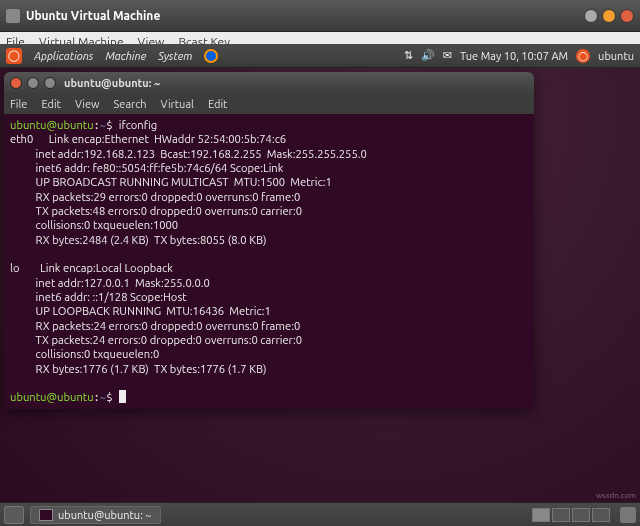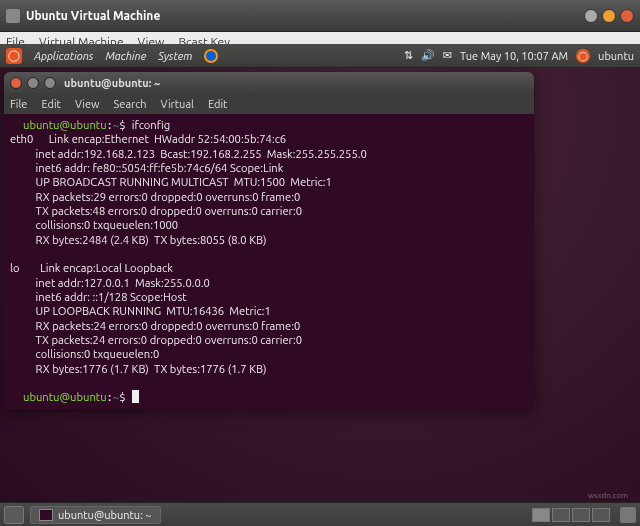--- a/index.html
+++ b/index.html
@@ -35,35 +35,35 @@
     .term-window { position: absolute; top: 28px; left: 4px; width: 530px; background: #300a24; border-radius: 6px 6px 0 0; box-shadow: 0 3px 14px rgba(0,0,0,0.5); }
     .term-titlebar { height: 22px; background: linear-gradient(#555, #3c3c3c); border-radius: 6px 6px 0 0; display: flex; align-items: center; padding: 0 6px; color: #ddd; font-size: 11px; }
     .term-win-btns { display: flex; gap: 5px; margin-right: 8px; }
     .term-btn { width: 12px; height: 12px; border-radius: 50%; border: 1px solid #222; }
     .tb-close { background: #e06040; }
     .tb-min { background: #888; }
     .tb-max { background: #888; }
     .term-title { font-weight: bold; }
     .term-menubar { height: 20px; background: #3c3c3a; display: flex; align-items: center; padding: 0 6px; font-size: 11px; color: #ddd; gap: 14px; }
     .term-content { padding: 4px 6px; font-family: "Ubuntu Mono", "DejaVu Sans Mono", monospace; font-size: 11.2px; color: #eee; white-space: pre; line-height: 1.28; }
-    .prompt-user { color: #8ae234; margin-left: 13px; }
+    .prompt-user { color: #8ae234; }
     .prompt-path { color: #729fcf; }
     .cursor { display: inline-block; width: 7px; height: 13px; background: #eee; vertical-align: text-bottom; }
     
     
     .gnome-panel-bottom { position: absolute; bottom: 0; left: 0; right: 0; height: 24px; background: linear-gradient(#4a4a48, #3c3c3a); display: flex; align-items: center; padding: 0 4px; gap: 6px; border-top: 1px solid #222; }
     .show-desktop { width: 20px; height: 18px; background: #5a5a5a; border: 1px solid #777; border-radius: 2px; }
     .taskbar-item { display: flex; align-items: center; gap: 5px; background: #555; padding: 2px 8px; border-radius: 2px; color: #eee; font-size: 11px; border: 1px solid #666; }
     .taskbar-icon { width: 14px; height: 12px; background: #300a24; border: 1px solid #888; }
     .ws-switcher { margin-left: auto; display: flex; gap: 2px; }
     .ws-btn { width: 18px; height: 14px; background: #555; border: 1px solid #777; }
     .ws-btn.active { background: #888; }
     .trash-icon { width: 16px; height: 16px; background: #777; border-radius: 2px; margin-left: 4px; }
     
-    .watermark { position: absolute; bottom: 26px; right: 12px; font-size: 8px; color: rgba(255,255,255,0.35); }
+    .watermark { position: absolute; bottom: 26px; right: 4px; font-size: 8px; color: rgba(255,255,255,0.35); }
   </style>
 </head>
 <body>
 
 <div class="vm-titlebar">
   <div class="vm-title-icon"></div>
   <div class="vm-title">Ubuntu Virtual Machine</div>
   <div class="vm-win-btns">
     <div class="vm-btn-circle vm-btn-min"></div>
     <div class="vm-btn-circle vm-btn-max"></div>

